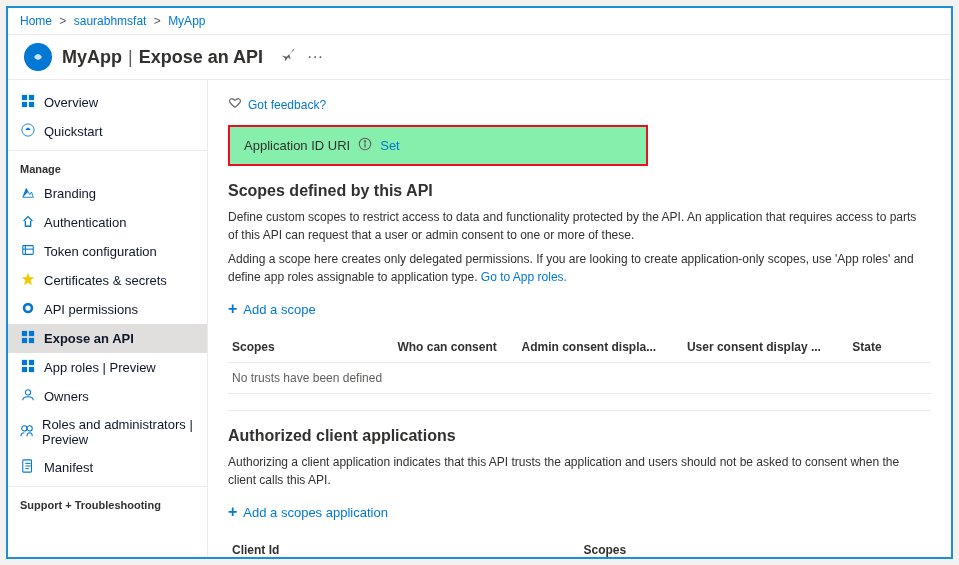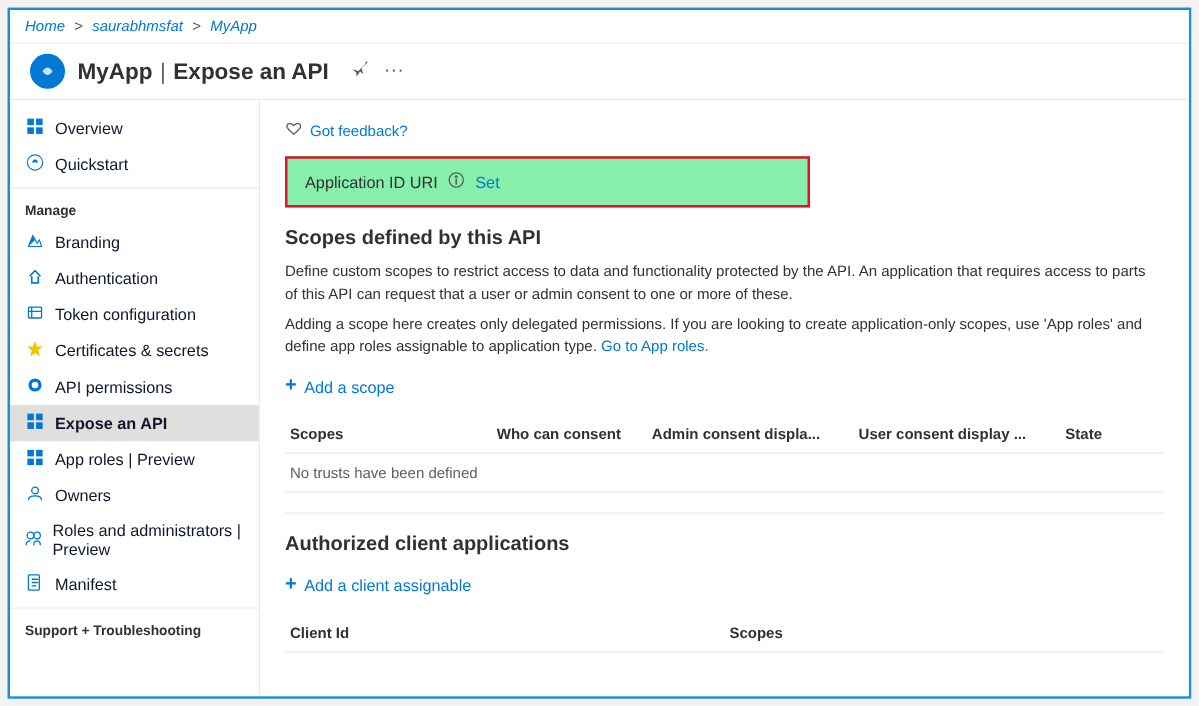--- a/index.html
+++ b/index.html
@@ -17,21 +17,21 @@
 
     
     .breadcrumb {
       padding: 6px 12px;
       font-size: 12px;
       color: #0078d4;
       background: #fff;
       border-bottom: 1px solid #edebe9;
     }
     .breadcrumb span { color: #605e5c; margin: 0 4px; }
-    .breadcrumb a { color: #0078d4; text-decoration: none; font-style: italic; }
+    .breadcrumb a { color: #0078d4; text-decoration: none; }
 
     
     .app-header {
       padding: 8px 16px;
       display: flex;
       align-items: center;
       gap: 10px;
       background: #fff;
       border-bottom: 1px solid #edebe9;
     }
@@ -397,23 +397,24 @@
           <div>User consent display ...</div>
           <div>State</div>
         </div>
         <div class="table-empty">No trusts have been defined</div>
       </div>
 
       <div class="section-divider"></div>
 
       <div class="authorized-section">
         <div class="section-title">Authorized client applications</div>
+        <p class="section-desc">Authorizing a client application indicates that this API trusts the application and users should not be asked to consent when the client calls this API.</p>
         <button class="add-btn">
           <span class="plus">+</span>
-          <span>Add a client assignable</span>
+          <span>Add a scopes application</span>
         </button>
         <div class="table-header clients-table-header">
           <div>Client Id</div>
           <div>Scopes</div>
         </div>
 
       </div>
     </div>
   </div>
 </div>

